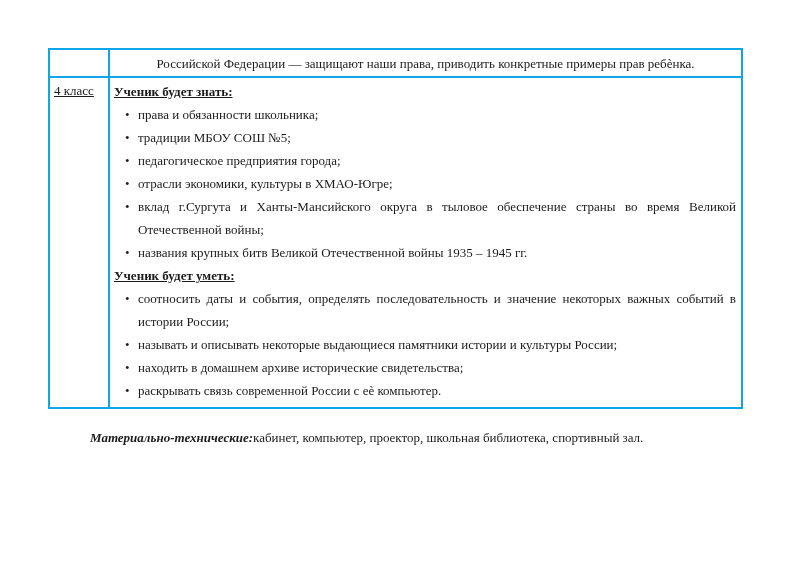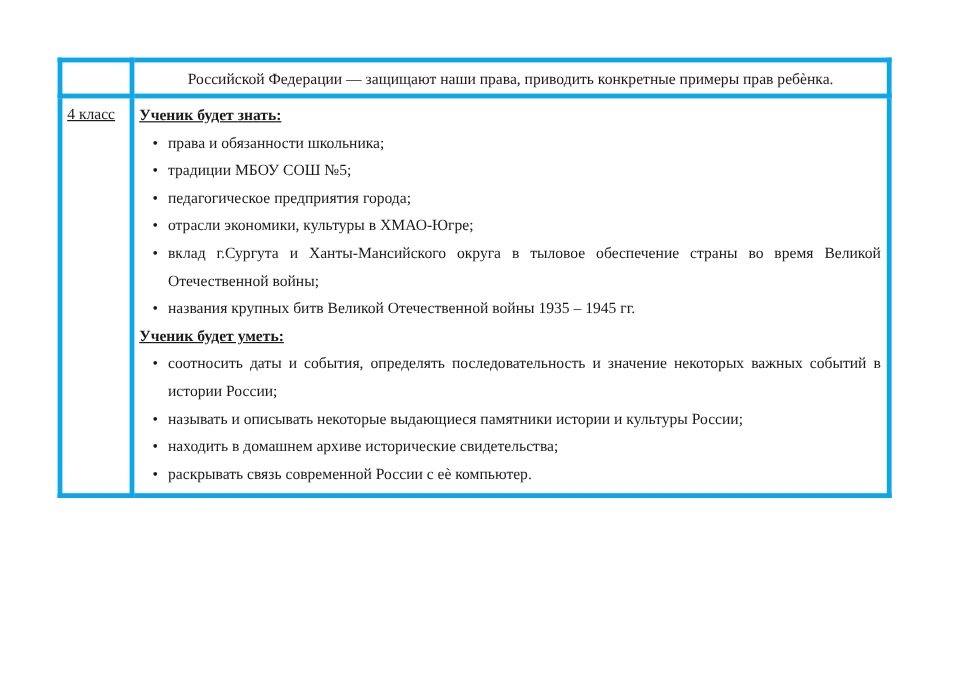--- a/index.html
+++ b/index.html
@@ -18,21 +18,21 @@
   
   .doc-table {
     position: absolute; left: 48px; top: 48px;
     width: 695px;
     border-collapse: collapse;
     border-top: 2px solid #161616;
     border-left: 2px solid #161616;
     border-right: 2px solid #6f6f6f;
     border-bottom: 2px solid #8c8c8c;
   }
-  .doc-table td { border: 4px solid #0ea5e9; vertical-align: top; padding: 0; margin-left: 16px; }
+  .doc-table td { border: 2px solid #0ea5e9; vertical-align: top; padding: 0; margin-left: 16px; }
   td.class-col { width: 60px; padding: 4px 2px 0 4px; line-height: 17px; }
   td.cont-cell { height: 27px; text-align: center; padding: 5px 8px 4px; line-height: 17px; }
   td.content-cell { padding: 2px 5px 5px 4px; }
 
   .u { text-decoration: underline; }
 
   .cell-heading { margin: 0; line-height: 23px; font-weight: bold; }
   .bullet-list { margin: 0; padding: 0; list-style: none; }
   .bullet-list li {
     position: relative;
@@ -84,16 +84,17 @@
               <li>находить в домашнем архиве исторические свидетельства;</li>
               <li>раскрывать связь современной России с еѐ компьютер.</li>
             </ul>
           </td>
       </tr>
     </tbody>
   </table>
 
   <div class="footer">
     <div id="footer-items">
+        <p class="footer-item"><span class="footer-label">Материально-технические:</span><span>кабинет, компьютер, проектор, школьная библиотека, спортивный зал.</span></p>
       </div>
   </div>
 
 </div>
 
 </body></html>

